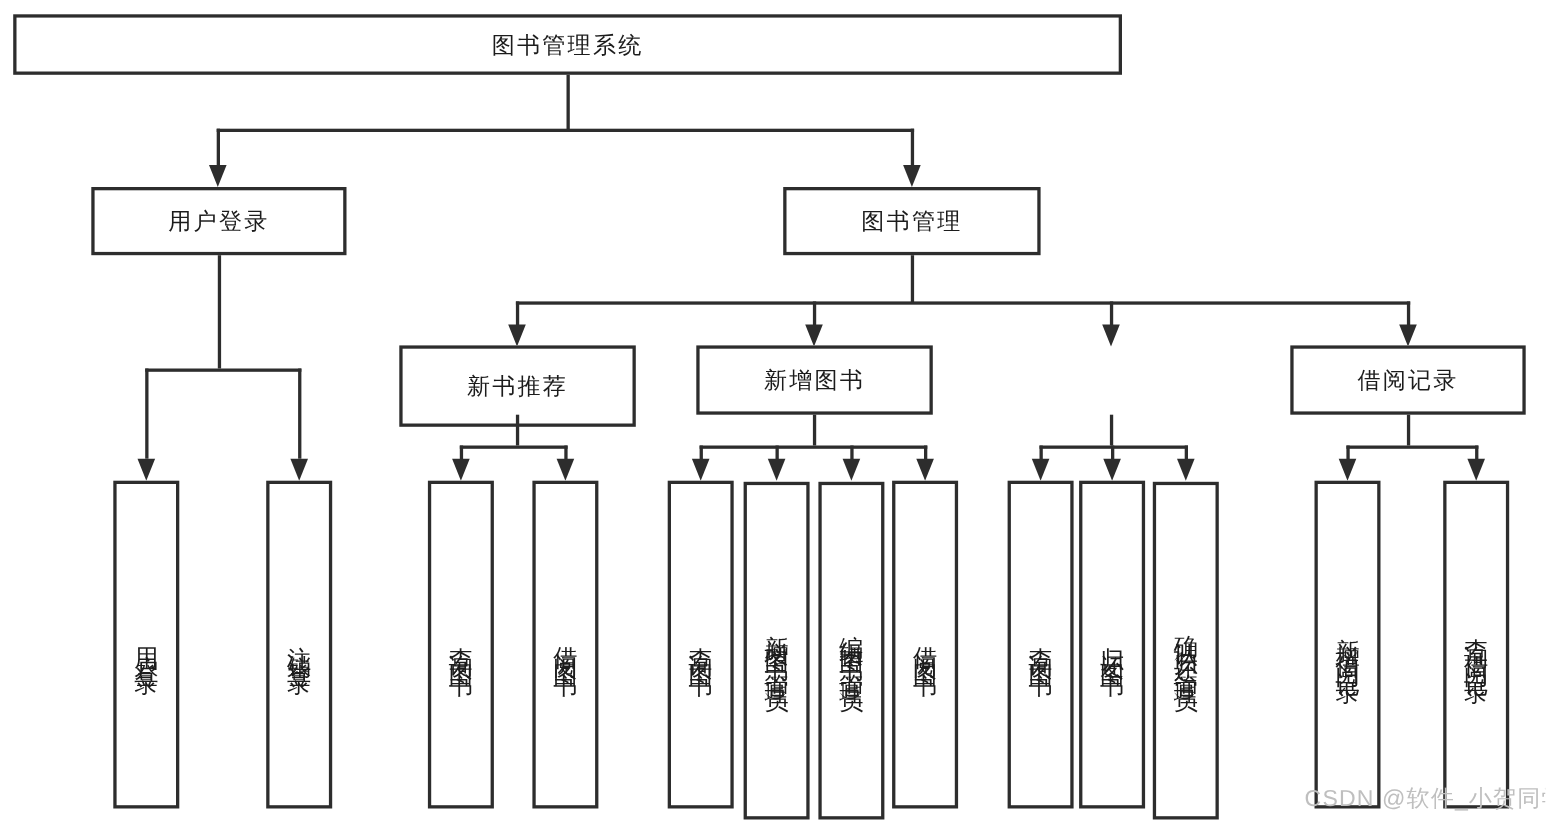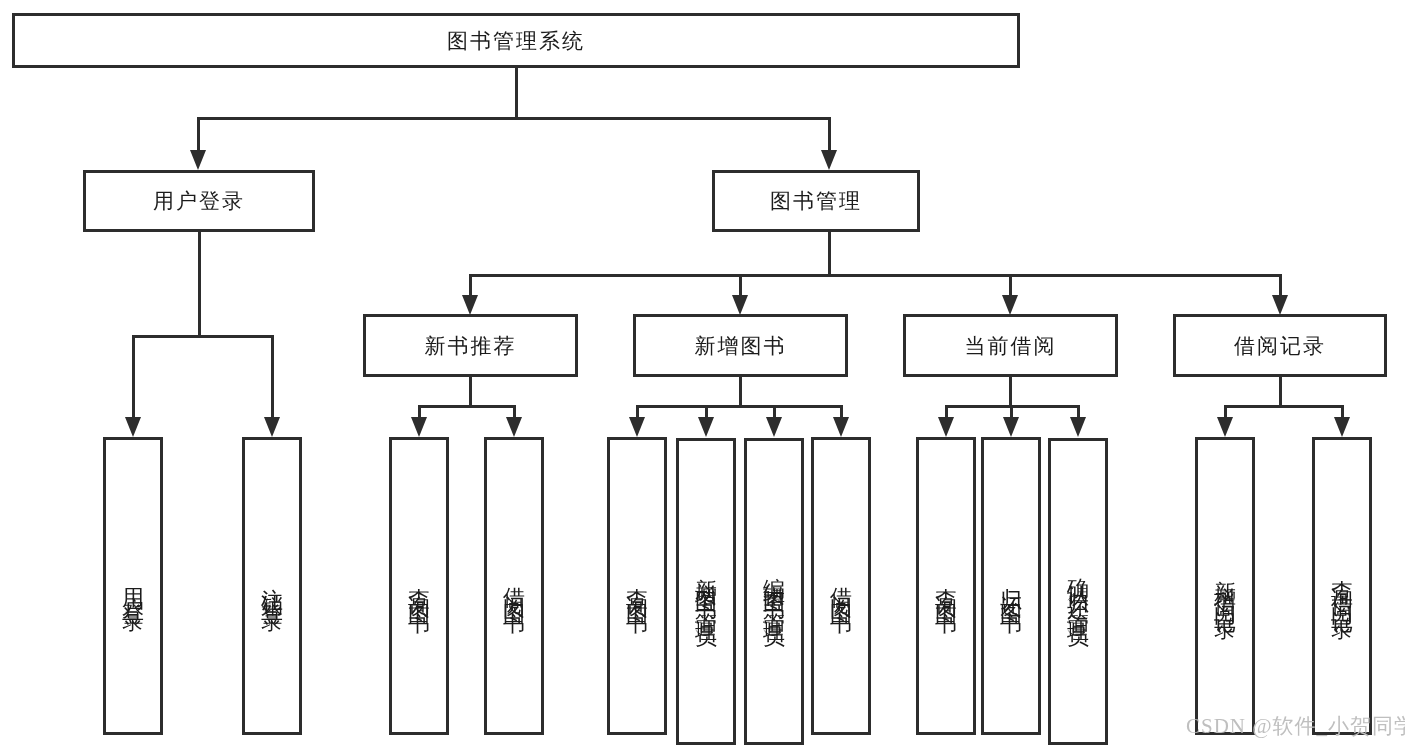--- a/index.html
+++ b/index.html
@@ -1,20 +1,20 @@
 <!DOCTYPE html>
 <html><head>
 <meta charset="utf-8">
 <style>
   html,body{margin:0;padding:0;background:#ffffff;}
   #canvas{
     position:relative;
     width:1405px;height:747px;
     background:#ffffff;
-    font-family:Liberation Serif, serif;
+    font-family:Liberation Sans, sans-serif;
     overflow:hidden;
   }
   .box{
     position:absolute;
     box-sizing:border-box;
     border:3px solid #2d2d2d;
     background:#ffffff;
     display:flex;align-items:center;justify-content:center;
     font-size:21px;letter-spacing:2px;color:#1c1c1c;
   }
@@ -51,43 +51,42 @@
   <div class="box" style="left:12px;top:13px;width:1008px;height:55px;">图书管理系统</div>
 
   <div class="vl" style="left:515px;top:68px;height:50px;"></div>
   <div class="hl" style="left:197px;top:117px;width:634px;"></div>
   <div class="vl" style="left:197px;top:117px;height:34px;"></div>
   <div class="arw" style="left:190px;top:150px;"></div>
   <div class="vl" style="left:828px;top:117px;height:34px;"></div>
   <div class="arw" style="left:821px;top:150px;"></div>
 
   <div class="box" style="left:83px;top:170px;width:232px;height:62px;">用户登录</div>
-  <div class="box" style="left:712px;top:170px;width:208px;height:62px;">图书管理</div>
+  <div class="box" style="left:712px;top:170px;width:234px;height:62px;">图书管理</div>
 
   <div class="vl" style="left:198px;top:232px;height:103px;"></div>
   <div class="hl" style="left:132px;top:335px;width:142px;"></div>
   <div class="vl" style="left:132px;top:335px;height:82px;"></div>
   <div class="arw" style="left:125px;top:417px;"></div>
   <div class="vl" style="left:271px;top:335px;height:82px;"></div>
   <div class="arw" style="left:264px;top:417px;"></div>
 
   <div class="vl" style="left:828px;top:232px;height:43px;"></div>
   <div class="hl" style="left:469px;top:274px;width:813px;"></div>
   <div class="vl" style="left:469px;top:274px;height:22px;"></div>
   <div class="arw" style="left:462px;top:295px;"></div>
   <div class="vl" style="left:739px;top:274px;height:22px;"></div>
   <div class="arw" style="left:732px;top:295px;"></div>
   <div class="vl" style="left:1009px;top:274px;height:22px;"></div>
   <div class="arw" style="left:1002px;top:295px;"></div>
   <div class="vl" style="left:1279px;top:274px;height:22px;"></div>
   <div class="arw" style="left:1272px;top:295px;"></div>
 
-  <div class="box" style="left:363px;top:314px;width:215px;height:63px;text-align:right;">新书推荐</div>
+  <div class="box" style="left:363px;top:314px;width:215px;height:74px;text-align:right;">新书推荐</div>
   <div class="box" style="left:633px;top:314px;width:215px;height:63px;">新增图书</div>
-  <div class="box" style="left:903px;top:314px;width:215px;height:63px;">当前借阅</div>
   <div class="box" style="left:1173px;top:314px;width:214px;height:63px;">借阅记录</div>
 
   <div class="vl" style="left:469px;top:377px;height:28px;"></div>
   <div class="hl" style="left:418px;top:405px;width:98px;"></div>
   <div class="vl" style="left:418px;top:405px;height:13px;"></div>
   <div class="arw" style="left:411px;top:417px;"></div>
   <div class="vl" style="left:513px;top:405px;height:13px;"></div>
   <div class="arw" style="left:506px;top:417px;"></div>
 
   <div class="vl" style="left:739px;top:377px;height:28px;"></div>

